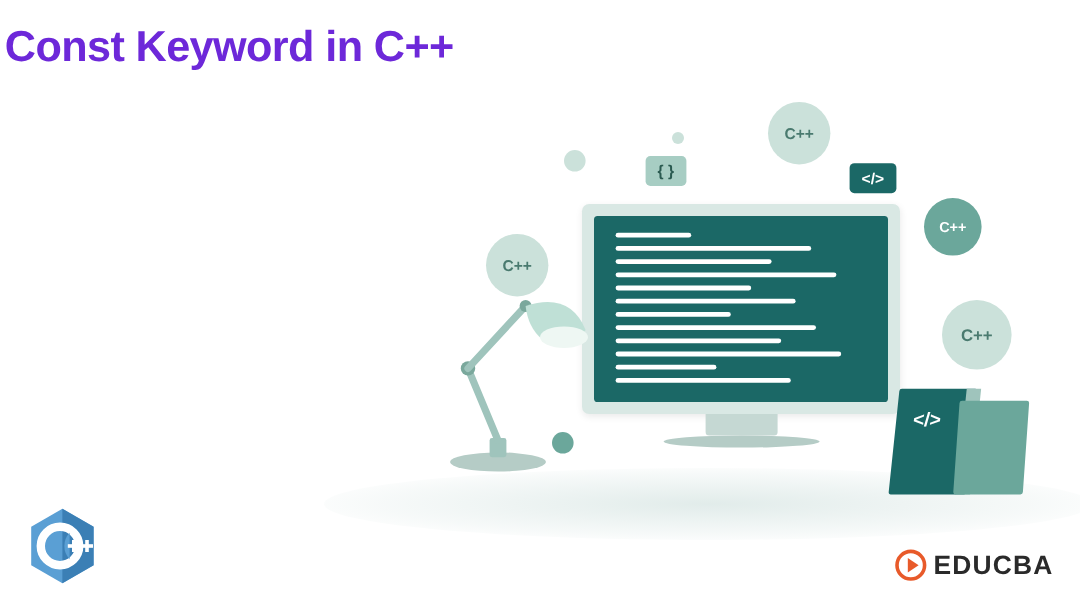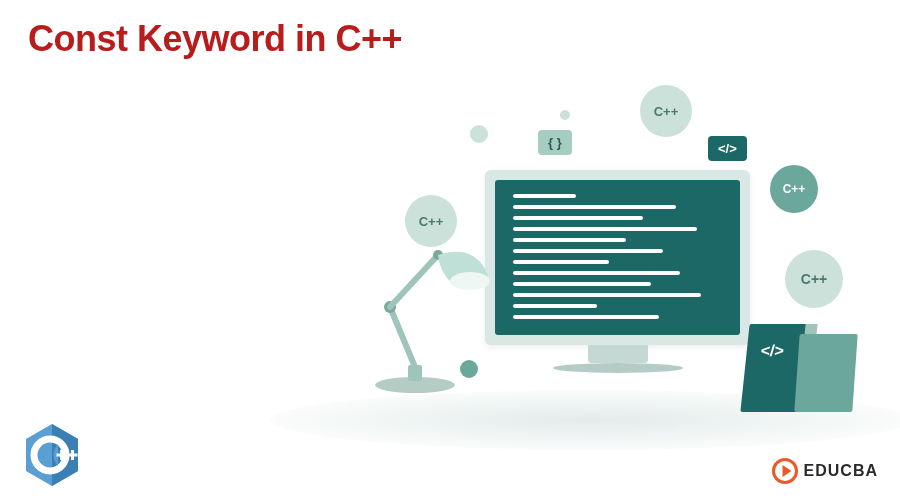--- a/index.html
+++ b/index.html
@@ -7,24 +7,24 @@
       width: 900px;
       height: 500px;
       background: #ffffff;
       font-family: Arial, Helvetica, sans-serif;
       position: relative;
       overflow: hidden;
     }
     .title {
       position: absolute;
       top: 18px;
-      left: 28px;
+      left: 4px;
       font-size: 36px;
       font-weight: 900;
-      color: #b91c1c;
+      color: #6d28d9;
       letter-spacing: -0.5px;
     }
     .illustration {
       position: absolute;
       top: 80px;
       left: 310px;
       width: 560px;
       height: 380px;
     }
     .ground {
@@ -183,21 +183,21 @@
       left: 50%;
       transform: translate(-50%, -50%);
       width: 0;
       height: 0;
       border-left: 9px solid #e85a2a;
       border-top: 6px solid transparent;
       border-bottom: 6px solid transparent;
       margin-left: 2px;
     }
     .educba-text {
-      font-size: 16px;
+      font-size: 22px;
       font-weight: 700;
       color: #2a2a2a;
       letter-spacing: 1px;
     }
   </style>
 </head>
 <body>
 
 <div class="title">Const Keyword in C++</div>
 

